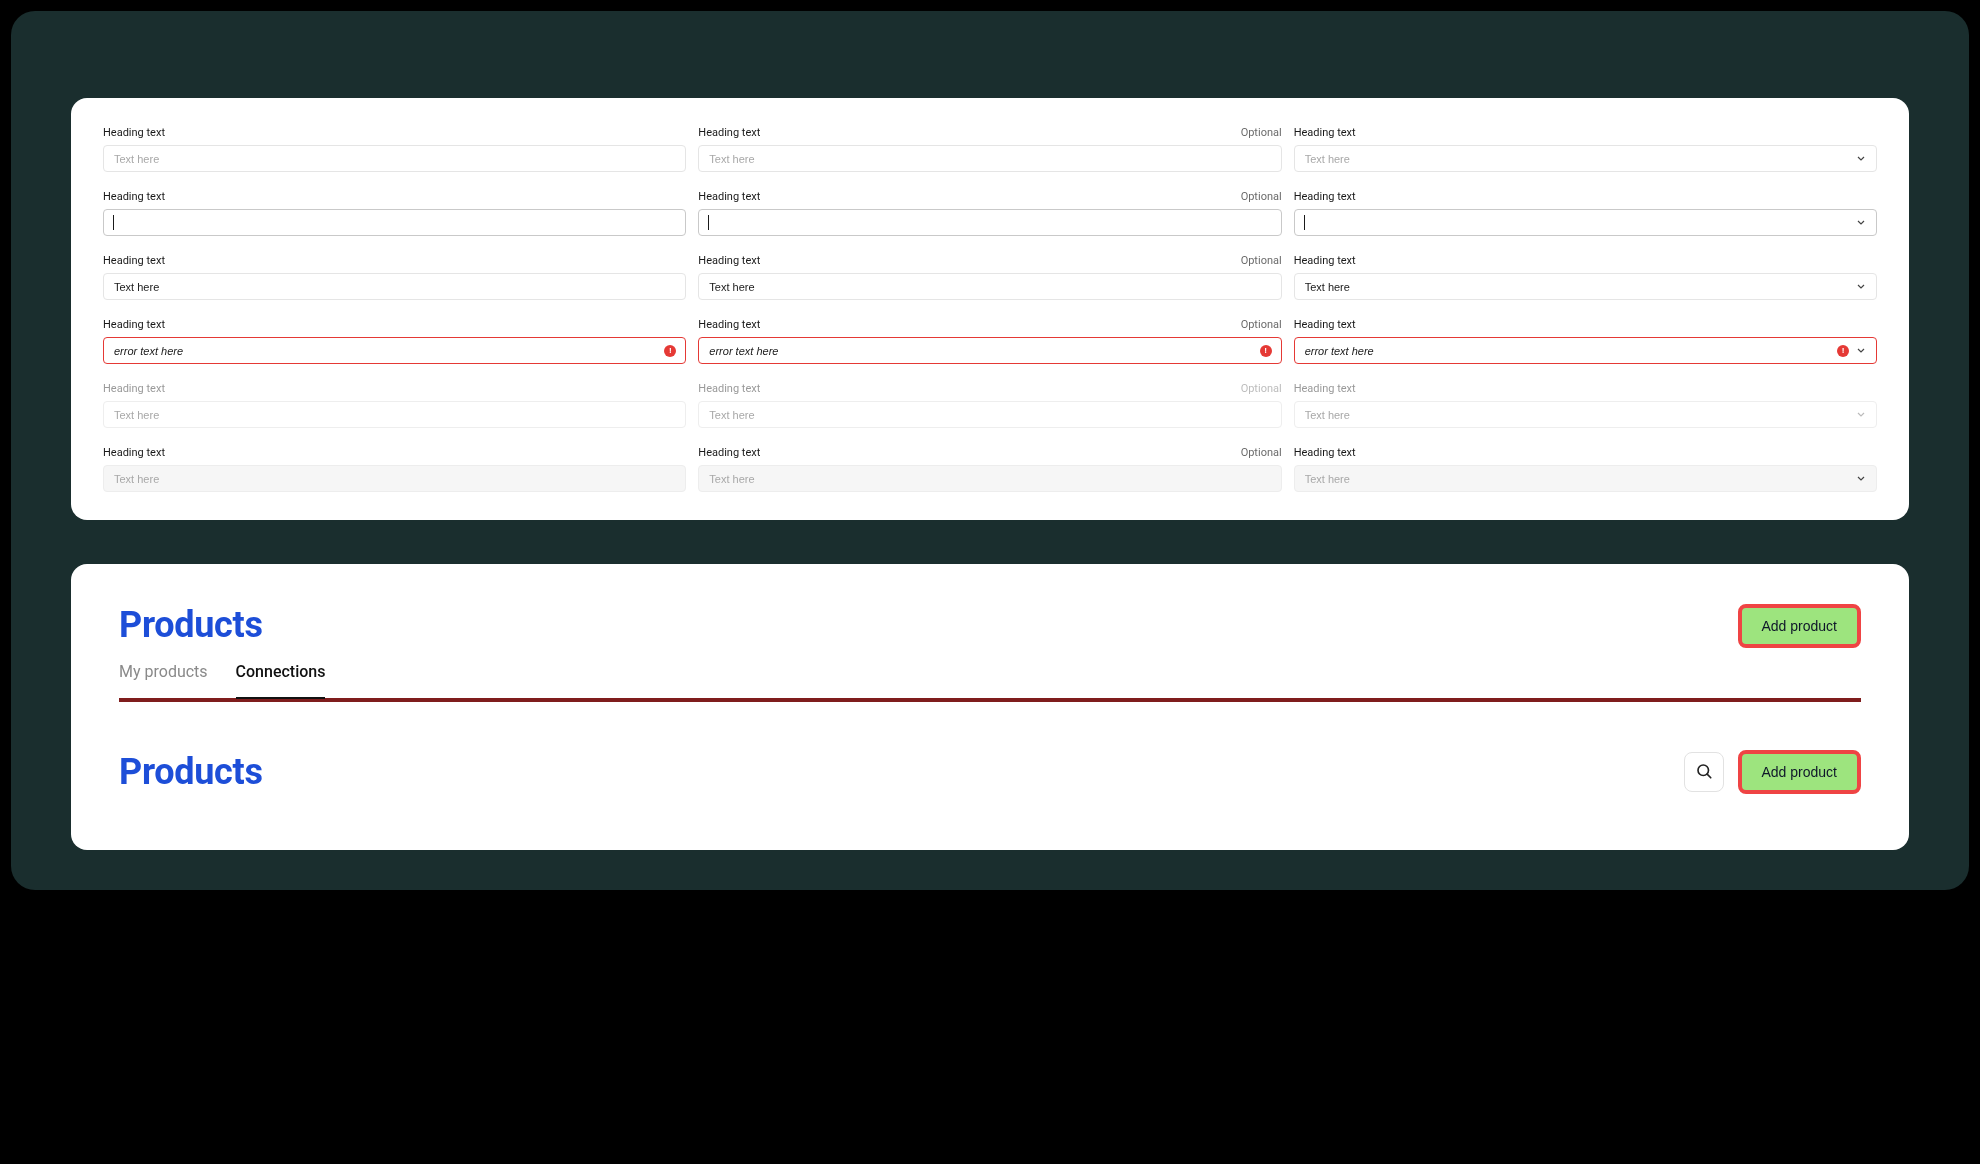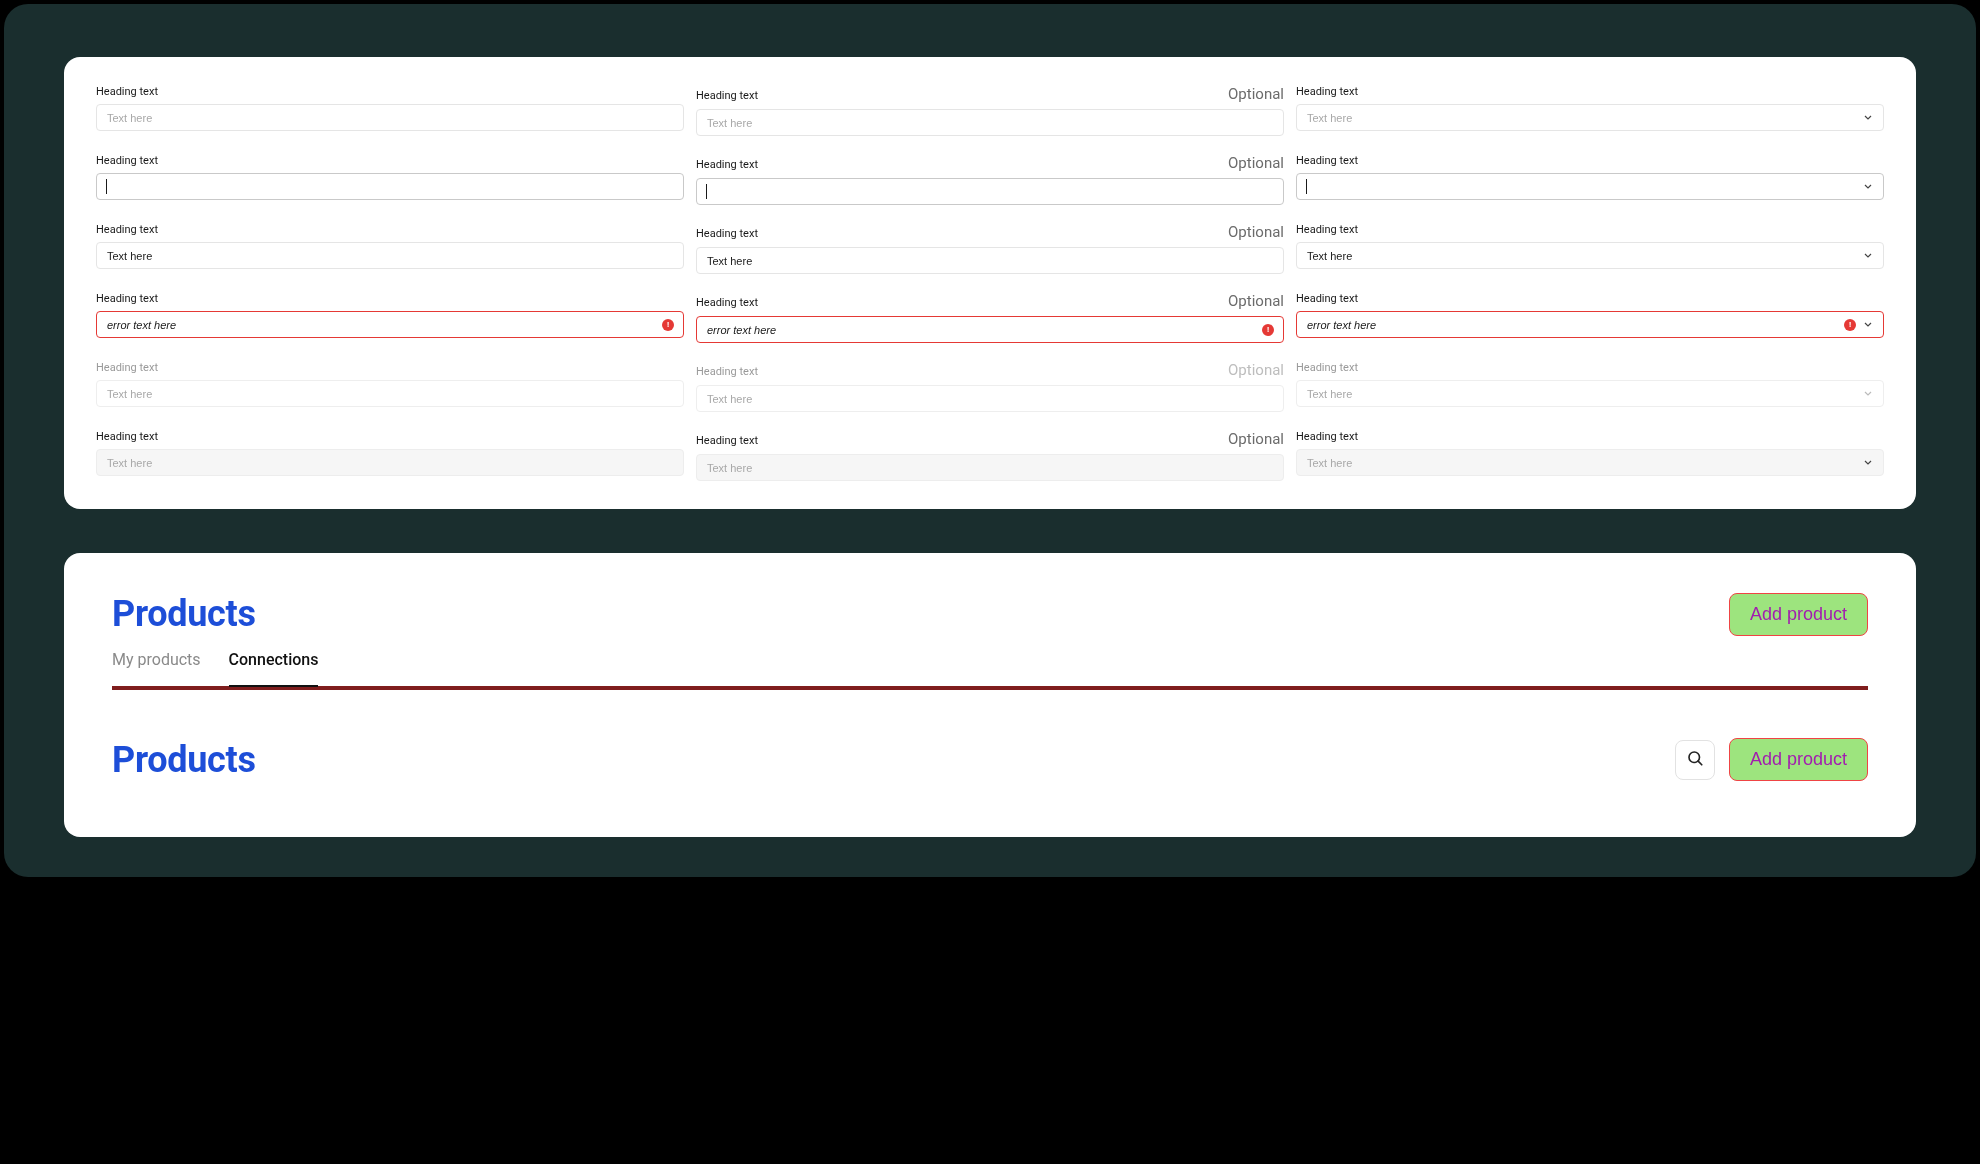--- a/index.html
+++ b/index.html
@@ -4,22 +4,22 @@
   <style>
     * { box-sizing: border-box; margin: 0; padding: 0; }
     body {
       background: #000;
       padding: 0;
       font-family: -apple-system, BlinkMacSystemFont, "Segoe UI", Roboto, sans-serif;
     }
     .outer {
       background: #1a2e2e;
       border-radius: 24px;
-      margin: 4px;
-      padding: 53px 60px 40px 60px;
+      margin: 11px;
+      padding: 87px 60px 40px 60px;
       min-height: 840px;
     }
     .panel {
       background: #fff;
       border-radius: 16px;
       padding: 28px 32px 28px 32px;
       margin-bottom: 44px;
     }
     .panel2 {
       background: #fff;
@@ -39,21 +39,21 @@
       margin-bottom: 6px;
     }
     .field-label {
       font-size: 11px;
       color: #1a1a1a;
     }
     .field-label.muted {
       color: #9a9a9a;
     }
     .field-optional {
-      font-size: 15px;
+      font-size: 11px;
       color: #6b6b6b;
     }
     .field-optional.muted {
       color: #bdbdbd;
     }
     .input-wrap {
       position: relative;
     }
     .input {
       width: 100%;
@@ -128,23 +128,23 @@
       margin-bottom: 16px;
     }
     .p2-title {
       font-size: 36px;
       font-weight: 700;
       color: #1d4ed8;
       letter-spacing: -0.3px;
     }
     .btn-primary {
       background: #9de47e;
-      border: 1px solid #ef4444;
-      color: #a21caf;
-      font-size: 18px;
+      border: 4px solid #ef4444;
+      color: #0f172a;
+      font-size: 14px;
       font-weight: 500;
       padding: 10px 20px;
       border-radius: 8px;
       cursor: pointer;
     }
     .tabs {
       display: flex;
       gap: 28px;
       border-bottom: 4px solid #7f1d1d;
       margin-top: -2px;

